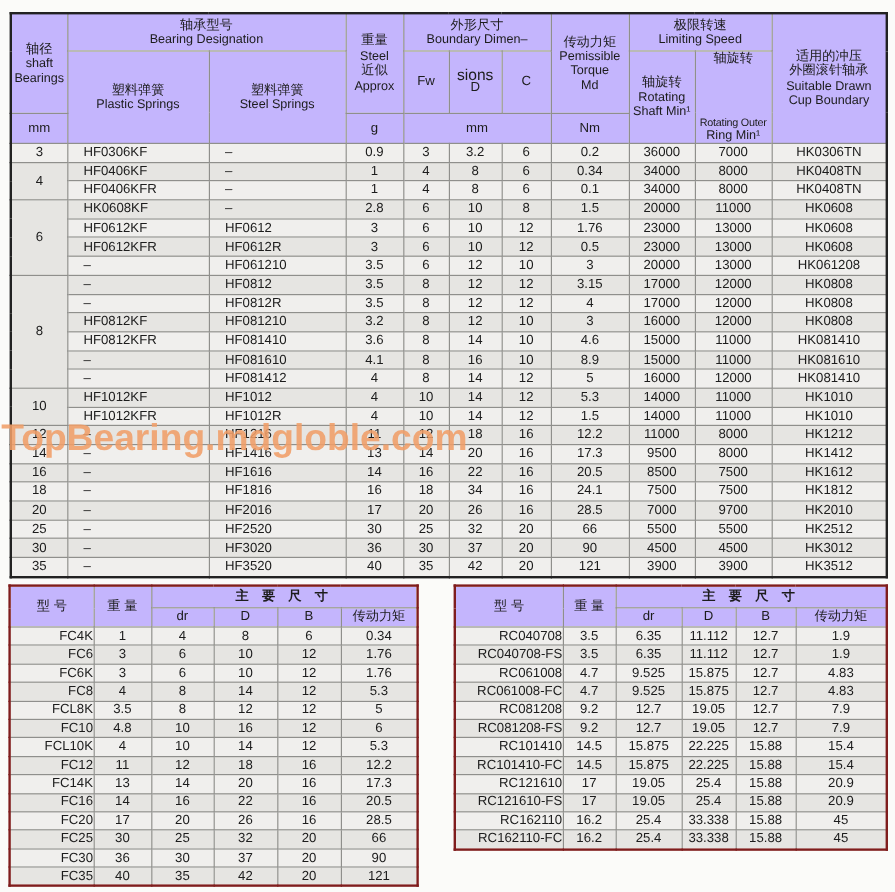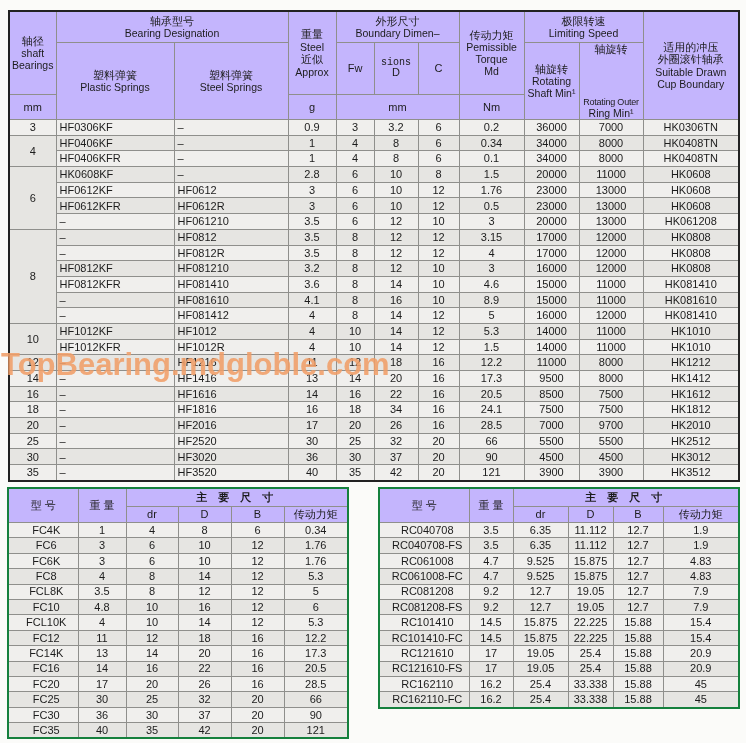--- a/index.html
+++ b/index.html
@@ -24,34 +24,34 @@
   th{background:#c4b5fd;font-weight:normal;}
   tbody tr:nth-child(odd) td{background:#f0efed;}
   tbody tr:nth-child(even) td{background:#e6e5e2;}
 
   
   #main-table{position:absolute;left:8px;top:10px;width:730px;border:2px solid #222;}
   #main-table thead tr:nth-child(1) th{height:30px;}
   #main-table thead tr:nth-child(2) th{height:32px;}
   #main-table thead tr:nth-child(3) th{height:15px;}
   #main-table tbody td{height:14.7px;}
-  #main-table td.model{text-align:left;padding-left:3px;}
+  #main-table td.model{text-align:left;padding-left:13px;}
   .hl{display:block;}
   .hl.en{font-size:10.5px;}
   .hl.small{font-size:9px;letter-spacing:-0.2px;margin-top:41px;}
-  .hl.sions{font-size:10px;line-height:0.9;margin-bottom:-1px;font-family:Liberation Mono, monospace;}
+  .hl.sions{font-size:13px;line-height:0.9;margin-bottom:-1px;}
 
   
-  .bt{position:absolute;top:487px;border:2px solid #15803d;}
+  .bt{position:absolute;top:487px;border:2px solid #7f1d1d;}
   #fc-table{left:7px;width:341px;}
   #rc-table{left:378px;width:361px;}
   .bt thead tr:nth-child(1) th{height:17px;}
   .bt thead tr:nth-child(2) th{height:15px;}
   .bt tbody td{height:14.4px;}
-  .bt td.model{text-align:center;padding-left:6px;}
+  .bt td.model{text-align:right;padding-left:6px;}
   .bt th.sp{letter-spacing:4px;font-weight:bold;}
 
   
   #watermark{
     position:absolute;left:1px;top:347px;width:400px;
     font-size:31px;font-weight:bold;
     color:rgba(240,158,104,0.88);
     letter-spacing:0px;
     z-index:5;
     pointer-events:none;

